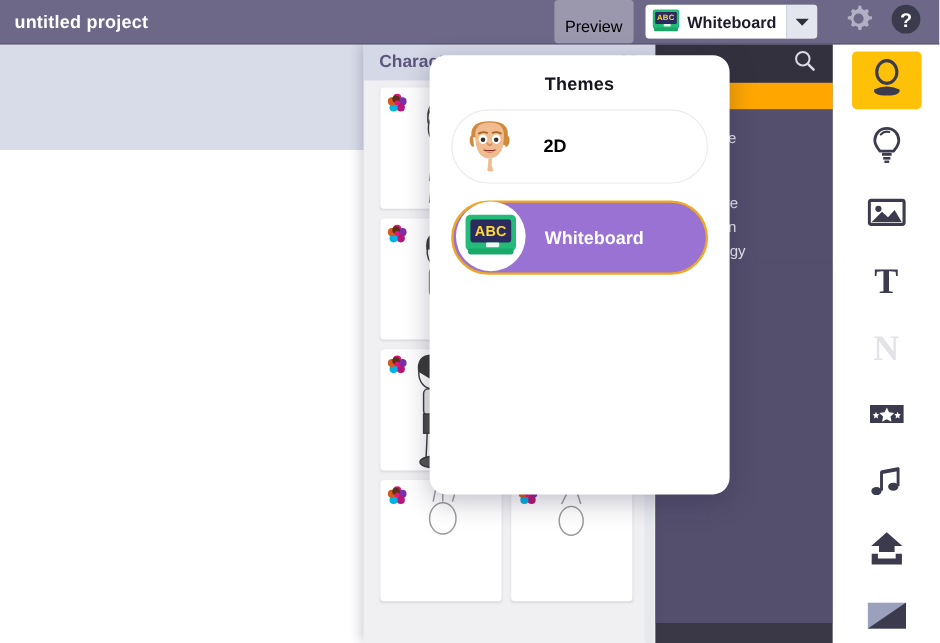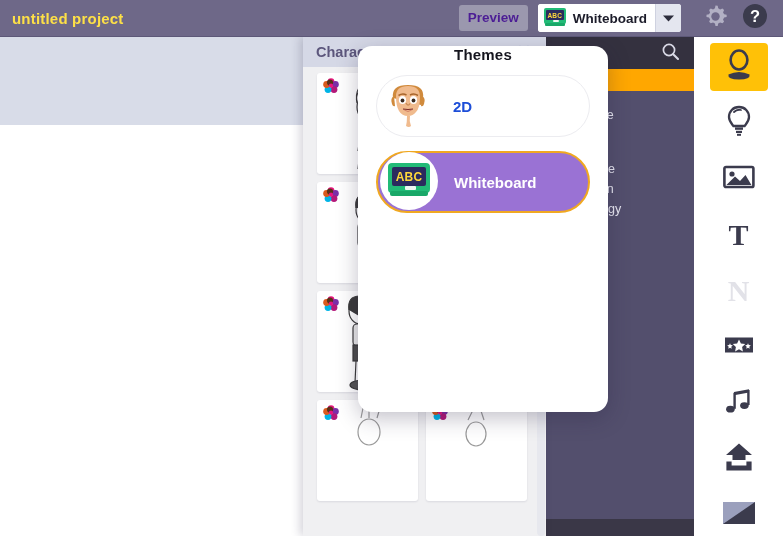--- a/index.html
+++ b/index.html
@@ -22,29 +22,29 @@
   }
 
   
   .topbar {
     position: absolute; left: 0; top: 0; width: 783px; height: 37px;
     background: #6e6888;
     display: flex; align-items: center;
     border-bottom: 1px solid #5d5878;
   }
   .project-title {
-    color: #fde047; font-size: 15px; font-weight: bold;
+    color: #ffffff; font-size: 15px; font-weight: bold;
     margin-left: 12px; letter-spacing: .2px;
     white-space: nowrap;
   }
   .topbar-spacer { flex: 1; }
   .preview-btn {
-    background: #9b98ae; color: #4c1d95;
-    font-size: 13.5px; font-weight: bold;
-    padding: 5px 9px 6px; border-radius: 3px;
+    background: #9b98ae; color: #000000;
+    font-size: 13.5px; font-weight: normal;
+    padding: 15px 9px 6px; border-radius: 3px;
     cursor: pointer; white-space: nowrap;
   }
   .theme-select {
     display: flex; align-items: stretch;
     background: #ffffff; border-radius: 3px;
     margin-left: 10px; height: 28px;
     overflow: hidden; cursor: pointer;
   }
   .theme-select-main {
     display: flex; align-items: center; gap: 7px;
@@ -165,21 +165,21 @@
     background: #534f6d; height: 300px;
   }
 
   
   .themes-popup {
     position: absolute; left: 358px; top: 46px;
     width: 250px; height: 366px;
     background: #ffffff; border-radius: 14px;
     box-shadow: 0 6px 22px rgba(35,30,60,.28);
     z-index: 40;
-    padding-top: 0;
+    padding-top: 16px;
   }
   .themes-title {
     text-align: center; font-size: 15px; font-weight: bold;
     color: #15151e; letter-spacing: .2px; margin-bottom: 12px;
   }
   .theme-row {
     margin: 0 18px 14px; height: 62px;
     border: 1px solid #ececf0; border-radius: 31px;
     display: flex; align-items: center;
     background: #ffffff; cursor: pointer;
@@ -193,21 +193,21 @@
     display: flex; align-items: center; justify-content: center;
     position: relative;
   }
   .theme-row.selected .ic-wrap::before {
     content: ""; position: absolute;
     left: 2px; top: 1px; width: 58px; height: 58px;
     background: #ffffff; border-radius: 50%;
   }
   .theme-row .ic-wrap svg, .theme-row .ic-wrap .abc-chalk { position: relative; z-index: 2; }
   .theme-row .t-label {
-    font-size: 15px; font-weight: bold; color: #1d4ed8;
+    font-size: 15px; font-weight: bold; color: #000000;
     margin-left: 14px; white-space: nowrap;
   }
   .theme-row.selected .t-label { color: #ffffff; }
 
   
   .right-rail {
     position: absolute; right: 0; top: 37px;
     width: 89px; height: 499px;
     background: #ffffff;
     display: flex; flex-direction: column; align-items: center;

